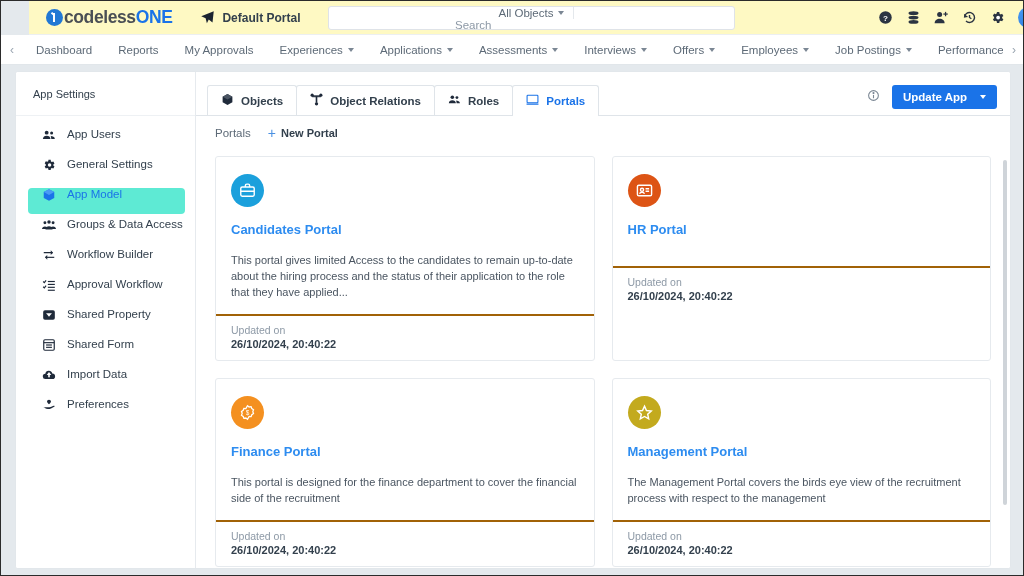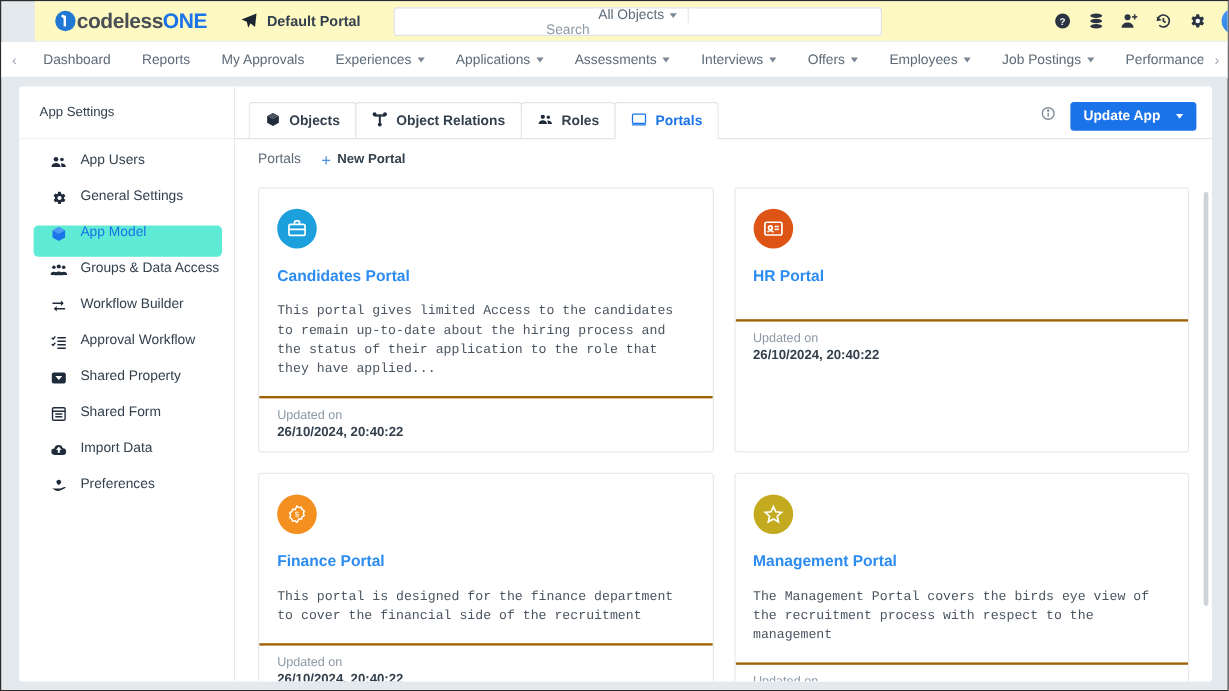--- a/index.html
+++ b/index.html
@@ -171,21 +171,21 @@
     background: #fff; border: 1px solid #e6eaee; border-radius: 3px;
     display: flex; flex-direction: column; overflow: hidden;
   }
   .card-body { padding: 17px 15px 13px 15px; }
   .card-ico {
     width: 33px; height: 33px; border-radius: 50%;
     display: flex; align-items: center; justify-content: center;
     margin-bottom: 15px;
   }
   .card-title { font-size: 13px; color: #2d8cf0; font-weight: bold; margin-bottom: 16px; }
-  .card-desc { font-size: 11px; color: #4a5561; line-height: 1.45; font-family: Liberation Mono, monospace; }
+  .card-desc { font-size: 11px; color: #4a5561; line-height: 1.45; }
   .card-foot {
     border-top: 2px solid #a16207; padding: 8px 15px 10px 15px;
   }
   .foot-lbl { font-size: 10.5px; color: #8d99a6; margin-bottom: 2px; }
   .foot-val { font-size: 11px; color: #33404d; font-weight: bold; }
 
   .vscroll {
     position: absolute; right: 3px; top: 10px; width: 4px; height: 345px;
     background: #cfd4d9; border-radius: 2px; cursor: pointer;
   }

